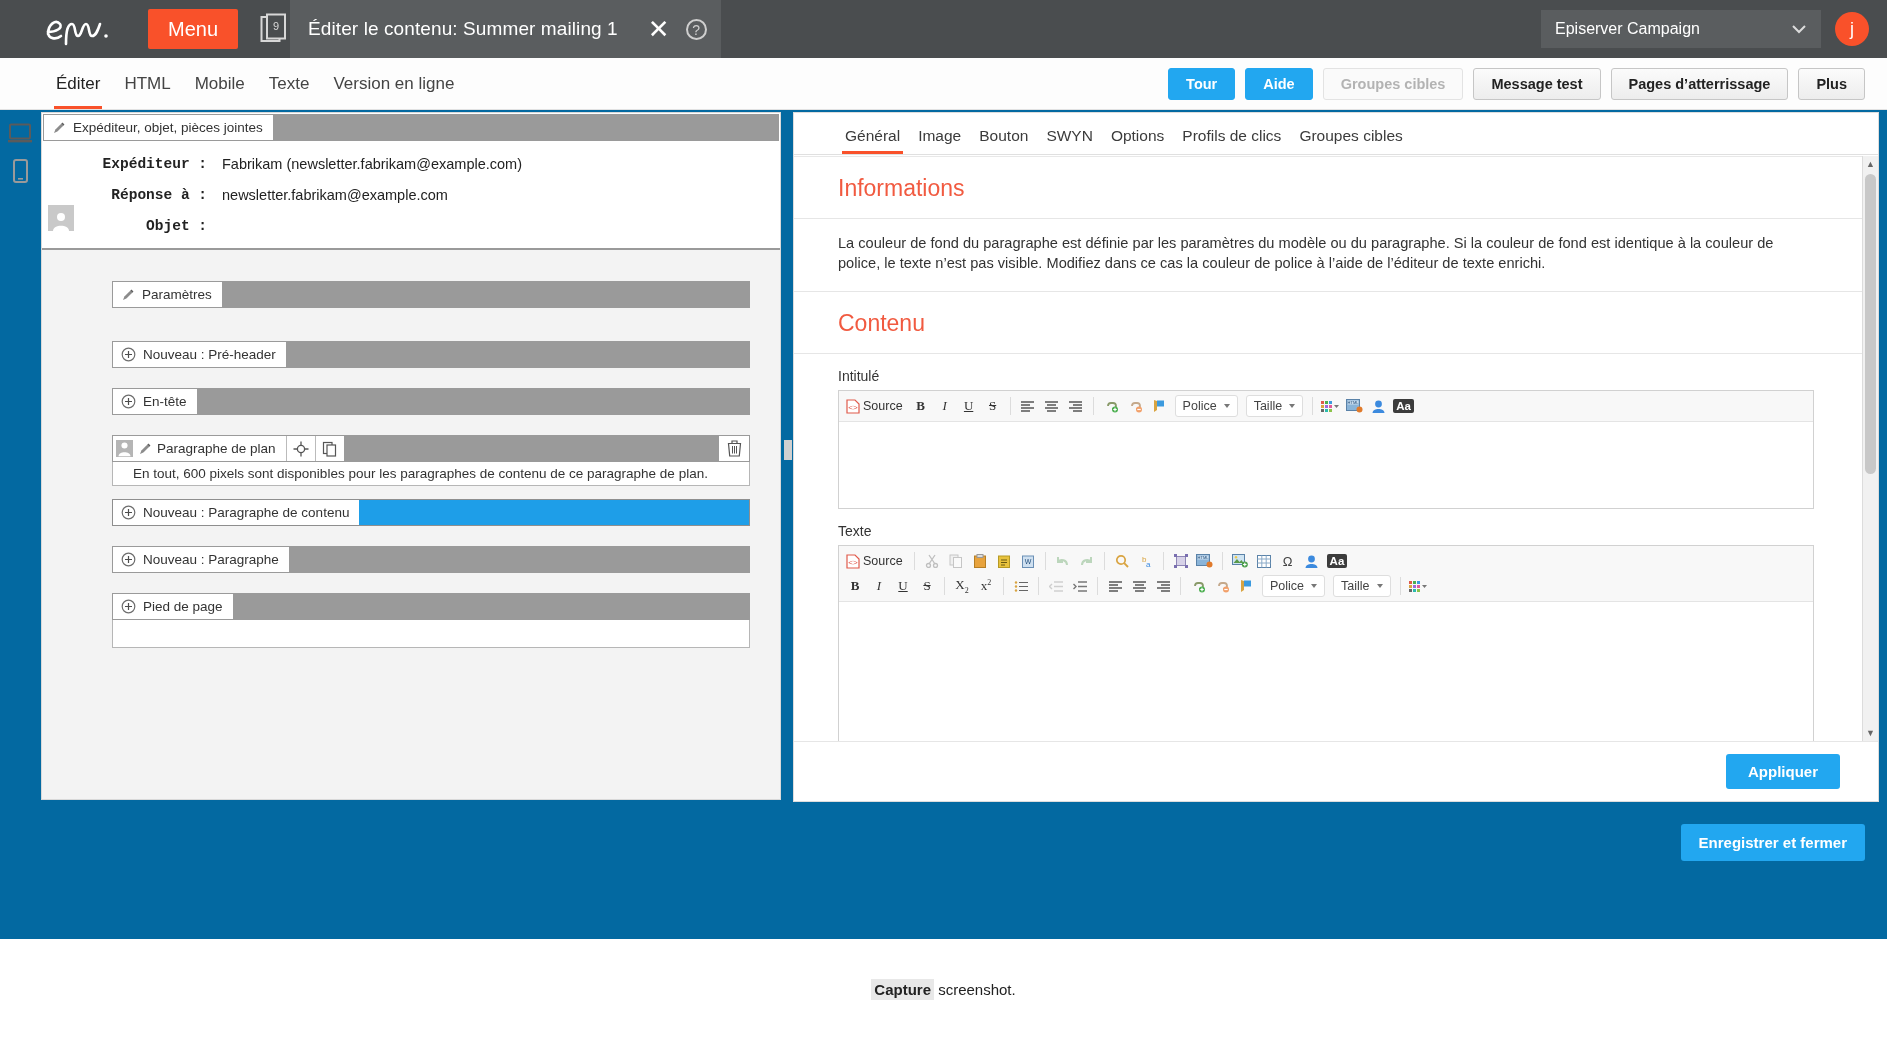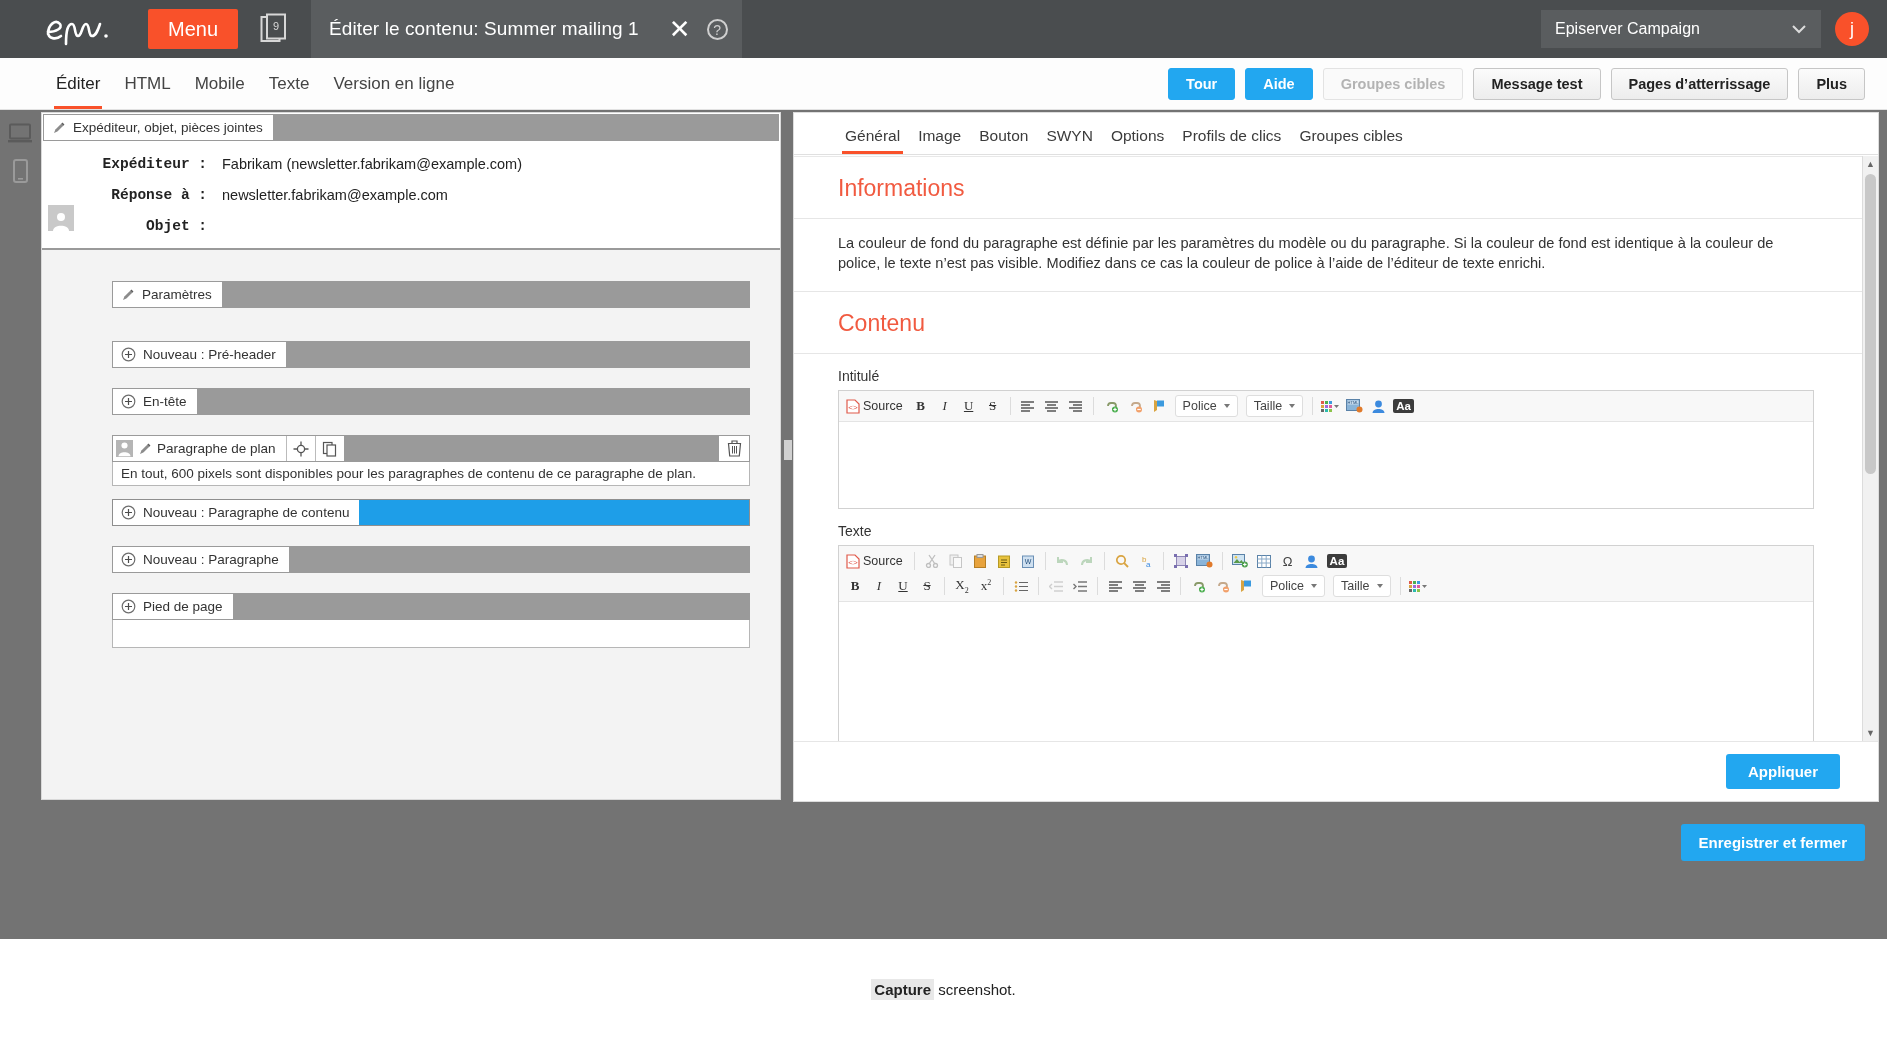--- a/index.html
+++ b/index.html
@@ -18,21 +18,21 @@
   }
   #logo { margin-left: 44px; width: 82px; height: 34px; display:flex; align-items:center; }
   #menu-btn {
     margin-left: 22px; background: #f9512a; color: #fff;
     font-size: 20px; padding: 8px 20px; border: none; cursor: pointer;
     border-radius: 2px; height: 40px; line-height: 24px;
     font-family: "Liberation Sans", sans-serif;
   }
   #doc-icon { margin-left: 22px; width: 30px; height: 32px; position: relative; }
   #title-tab {
-    margin-left: 21px; background: #5a5d5f; height: 58px;
+    margin-left: 0; background: #5a5d5f; height: 58px;
     display: flex; align-items: center; padding: 0 14px 0 18px;
     min-width: 390px;
   }
   #title-tab .t { color: #fff; font-size: 19px; letter-spacing:.1px; }
   #title-close { color: #fff; font-size: 26px; margin-left: 30px; cursor: pointer; line-height: 1; font-weight: 300;}
   #help-circle {
     margin-left: 16px; width: 21px; height: 21px; border: 2px solid #cfcfcf;
     border-radius: 50%; color: #cfcfcf; font-size: 14px; text-align: center;
     line-height: 18px; cursor: pointer;
   }
@@ -72,21 +72,21 @@
   .btn-blue { background: #22a7f0; color: #fff; border: 1px solid #22a7f0; font-weight: bold;}
   .btn-gray {
     background: linear-gradient(#fbfbfb,#ededed); color: #222;
     border: 1px solid #c6c6c6; font-weight: bold;
   }
   .btn-disabled {
     background: #fafafa; color: #b3b3b3; border: 1px solid #e3e3e3; font-weight: bold;
   }
 
   
-  #main { position: absolute; top: 110px; left: 0; right: 0; bottom: 0; background: #737373; }
+  #main { position: absolute; top: 110px; left: 0; right: 0; bottom: 0; background: #0369a1; }
 
   
   #device-rail { position: absolute; left: 0; top: 0; width: 40px; padding-top: 4px; }
   .device-ic { width: 40px; height: 38px; display: flex; align-items: center; justify-content: center; cursor: pointer;}
 
   
   #left-panel {
     position: absolute; left: 41px; top: 2px; width: 740px; height: 688px;
     background: #f3f3f3; border: 1px solid #d9d9d9;
   }
@@ -200,21 +200,21 @@
   }
   #capture-strip {
     position: absolute; left: 0; right: 0; bottom: 0; height: 100px; background: #fff;
     display: flex; align-items: center; justify-content: center;
   }
   #capture-text { font-size: 15px; color: #222; }
   #capture-text b { background: #e8e8e8; padding: 2px 3px; }
 
   .note-line {
     font-size: 13.5px; color: #333; background: #fff;
-    border: 1px solid #b6b6b6; border-top: none; padding: 4px 8px;
+    border: 1px solid #b6b6b6; border-top: none; padding: 4px 20px;
   }
 </style>
 </head>
 <body>
 
 <div id="topbar">
   <div id="logo">
     <svg width="82" height="34" viewBox="0 0 82 34">
       <path d="M4 22 C4 12, 12 7, 16 12 C19 16, 12 20, 4 20 C4 27, 12 28, 17 24" fill="none" stroke="#fff" stroke-width="2.6" stroke-linecap="round"></path>
       <path d="M22 32 C22 18, 24 12, 28 12 C32 12, 30 24, 34 24 C38 24, 38 12, 42 12 C46 12, 44 24, 48 24 C52 24, 54 18, 56 12" fill="none" stroke="#fff" stroke-width="2.6" stroke-linecap="round"></path>

